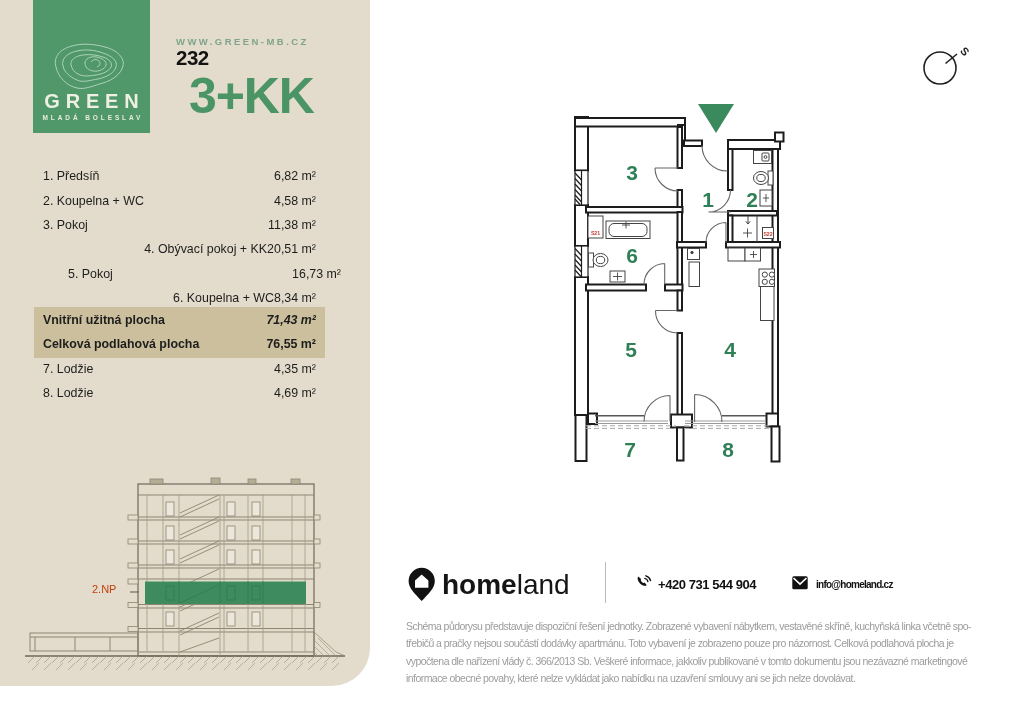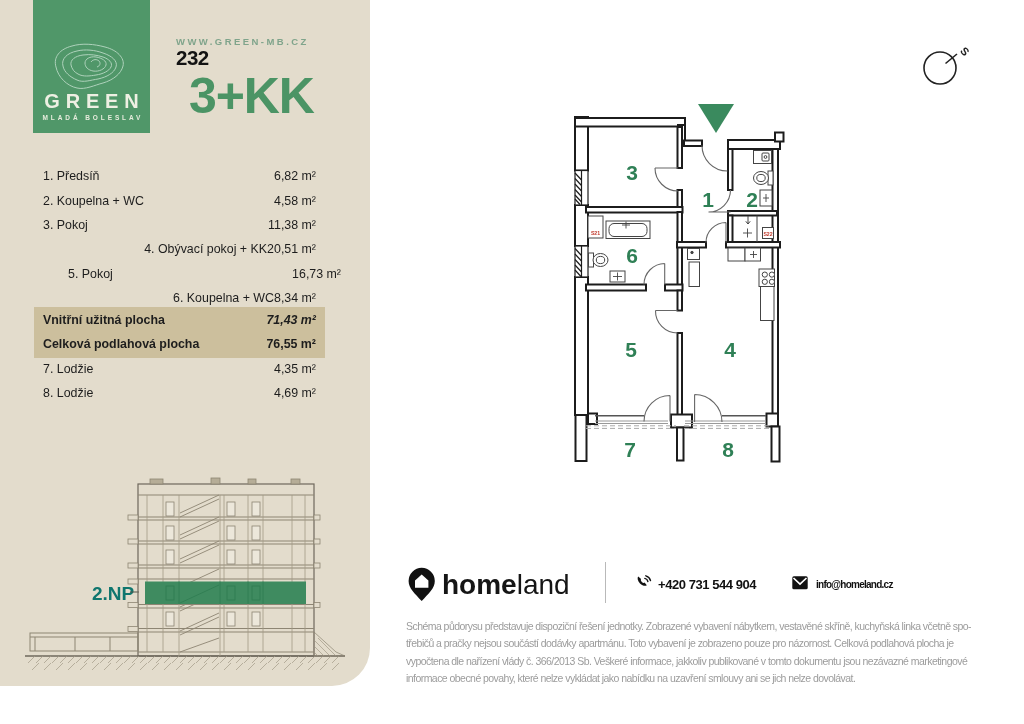--- a/index.html
+++ b/index.html
@@ -51,21 +51,21 @@
 
   <div class="abs" style="left:0;top:308px;width:273px;height:24px;line-height:24px;font-weight:bold;"><span>Vnitřní užitná plocha</span><span style="float:right;font-style:italic;">71,43 m²</span></div>
 
   <div class="abs" style="left:0;top:332px;width:273px;height:24px;line-height:24px;font-weight:bold;"><span>Celková podlahová plocha</span><span style="float:right;">76,55 m²</span></div>
 
   <div class="abs" style="left:0;top:357px;width:273px;height:24px;line-height:24px;"><span>7. Lodžie</span><span style="float:right;">4,35 m²</span></div>
 
   <div class="abs" style="left:0;top:381px;width:273px;height:24px;line-height:24px;"><span>8. Lodžie</span><span style="float:right;">4,69 m²</span></div>
 </div>
 
-<div class="abs" style="left:92px;top:583px;color:#0f766e;font-size:19px;font-weight:bold;">2.NP</div>
+<div class="abs" style="left:92px;top:583px;color:#c2410c;font-size:11px;font-weight:normal;">2.NP</div>
 
 <svg class="abs" style="left:405px;top:565px;" width="35" height="40" viewBox="0 0 35 40">
   <path d="M16.7,36 C10,28.5 3.6,23.5 3.6,15.9 A13.1,13.1 0 1 1 29.8,15.9 C29.8,23.5 23.4,28.5 16.7,36 Z" fill="#111"></path>
   <path d="M16.7,9.5 L23.4,15.4 L23.4,22.8 L10,22.8 L10,15.4 Z" fill="#fff"></path>
 </svg>
 
 <div class="abs" style="left:442px;top:571px;font-size:28px;color:#151515;line-height:27px;"><span style="font-weight:bold;">home</span><span>land</span></div>
 
 <div class="abs" style="left:605px;top:562px;width:1px;height:41px;background:#b9b9b9;"></div>
 

